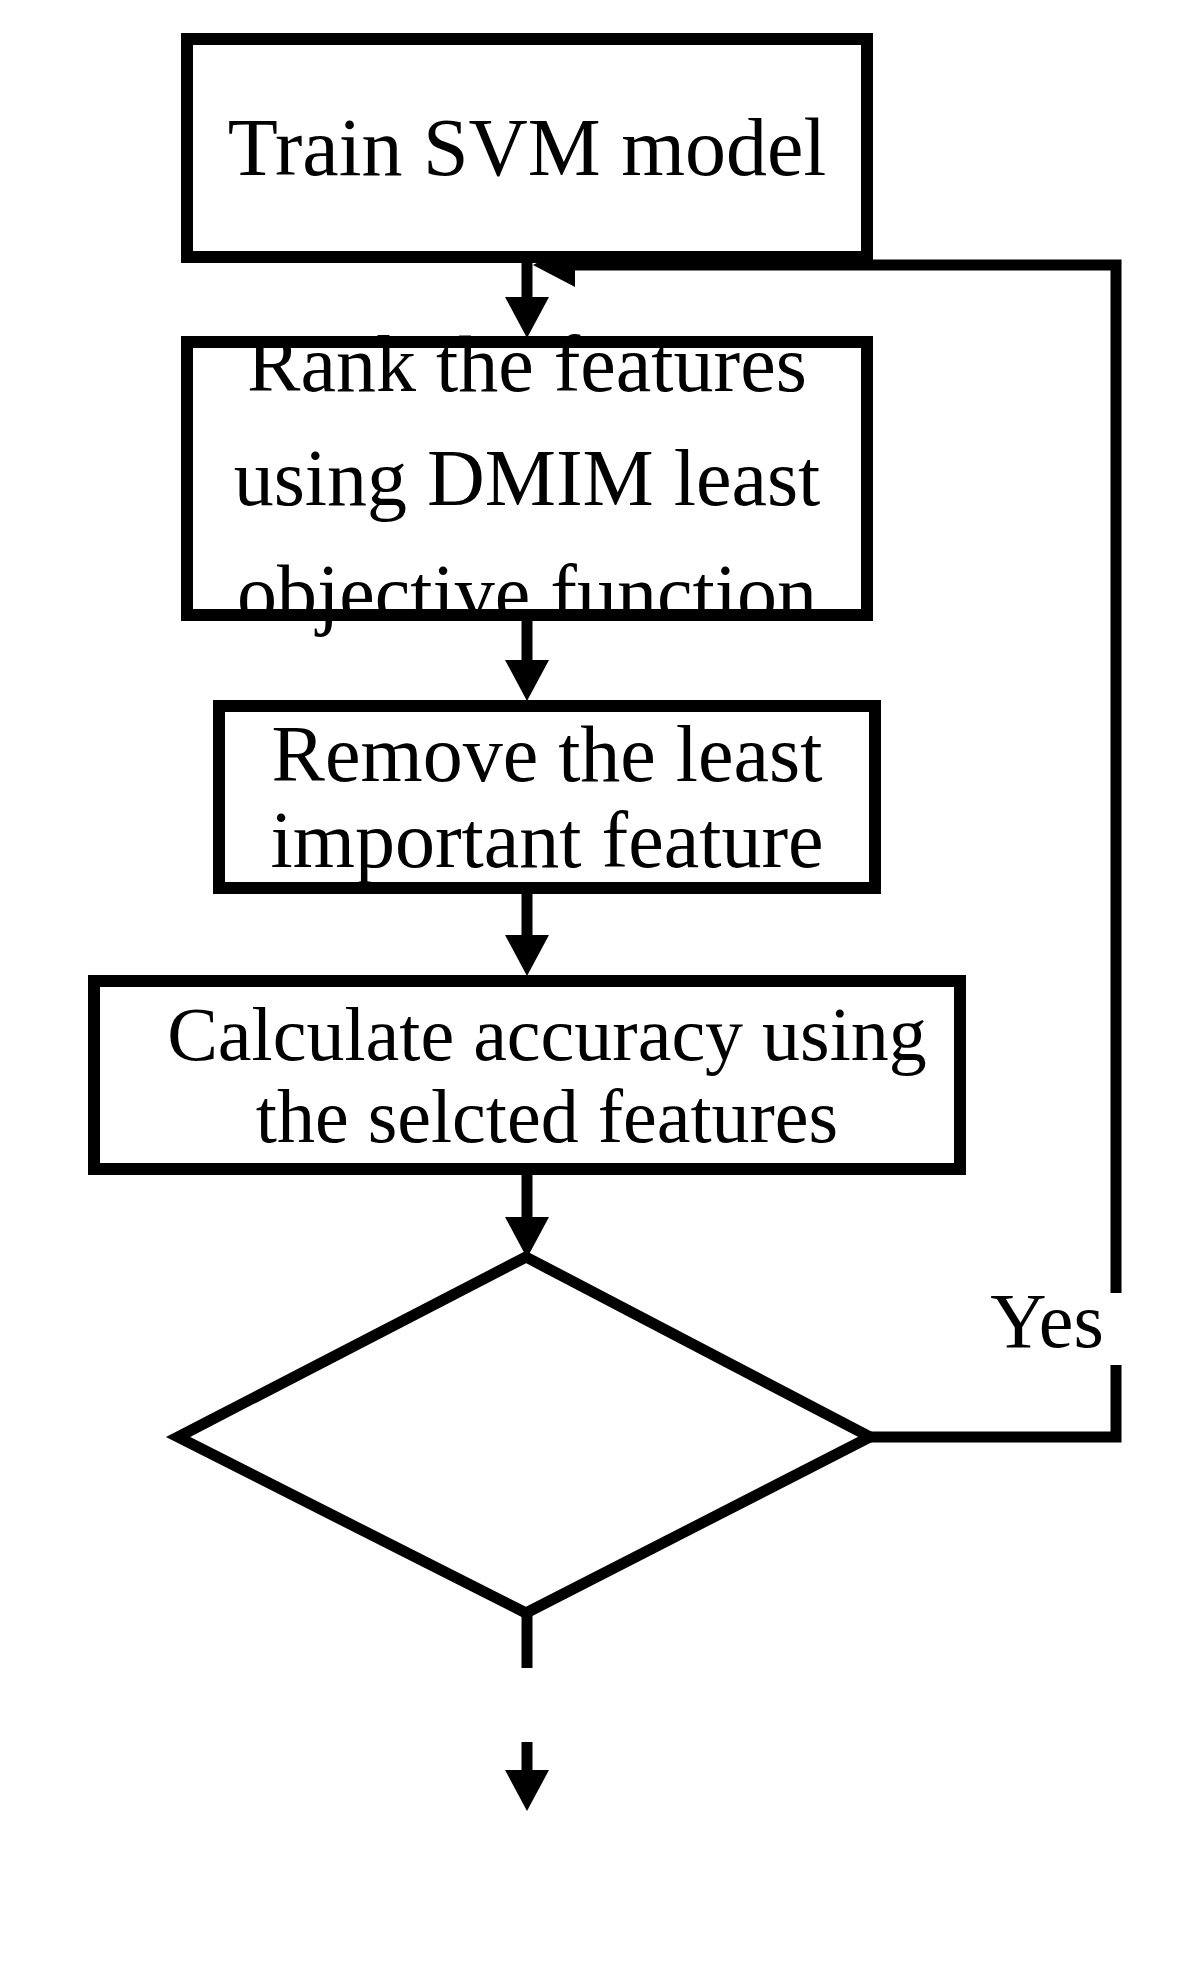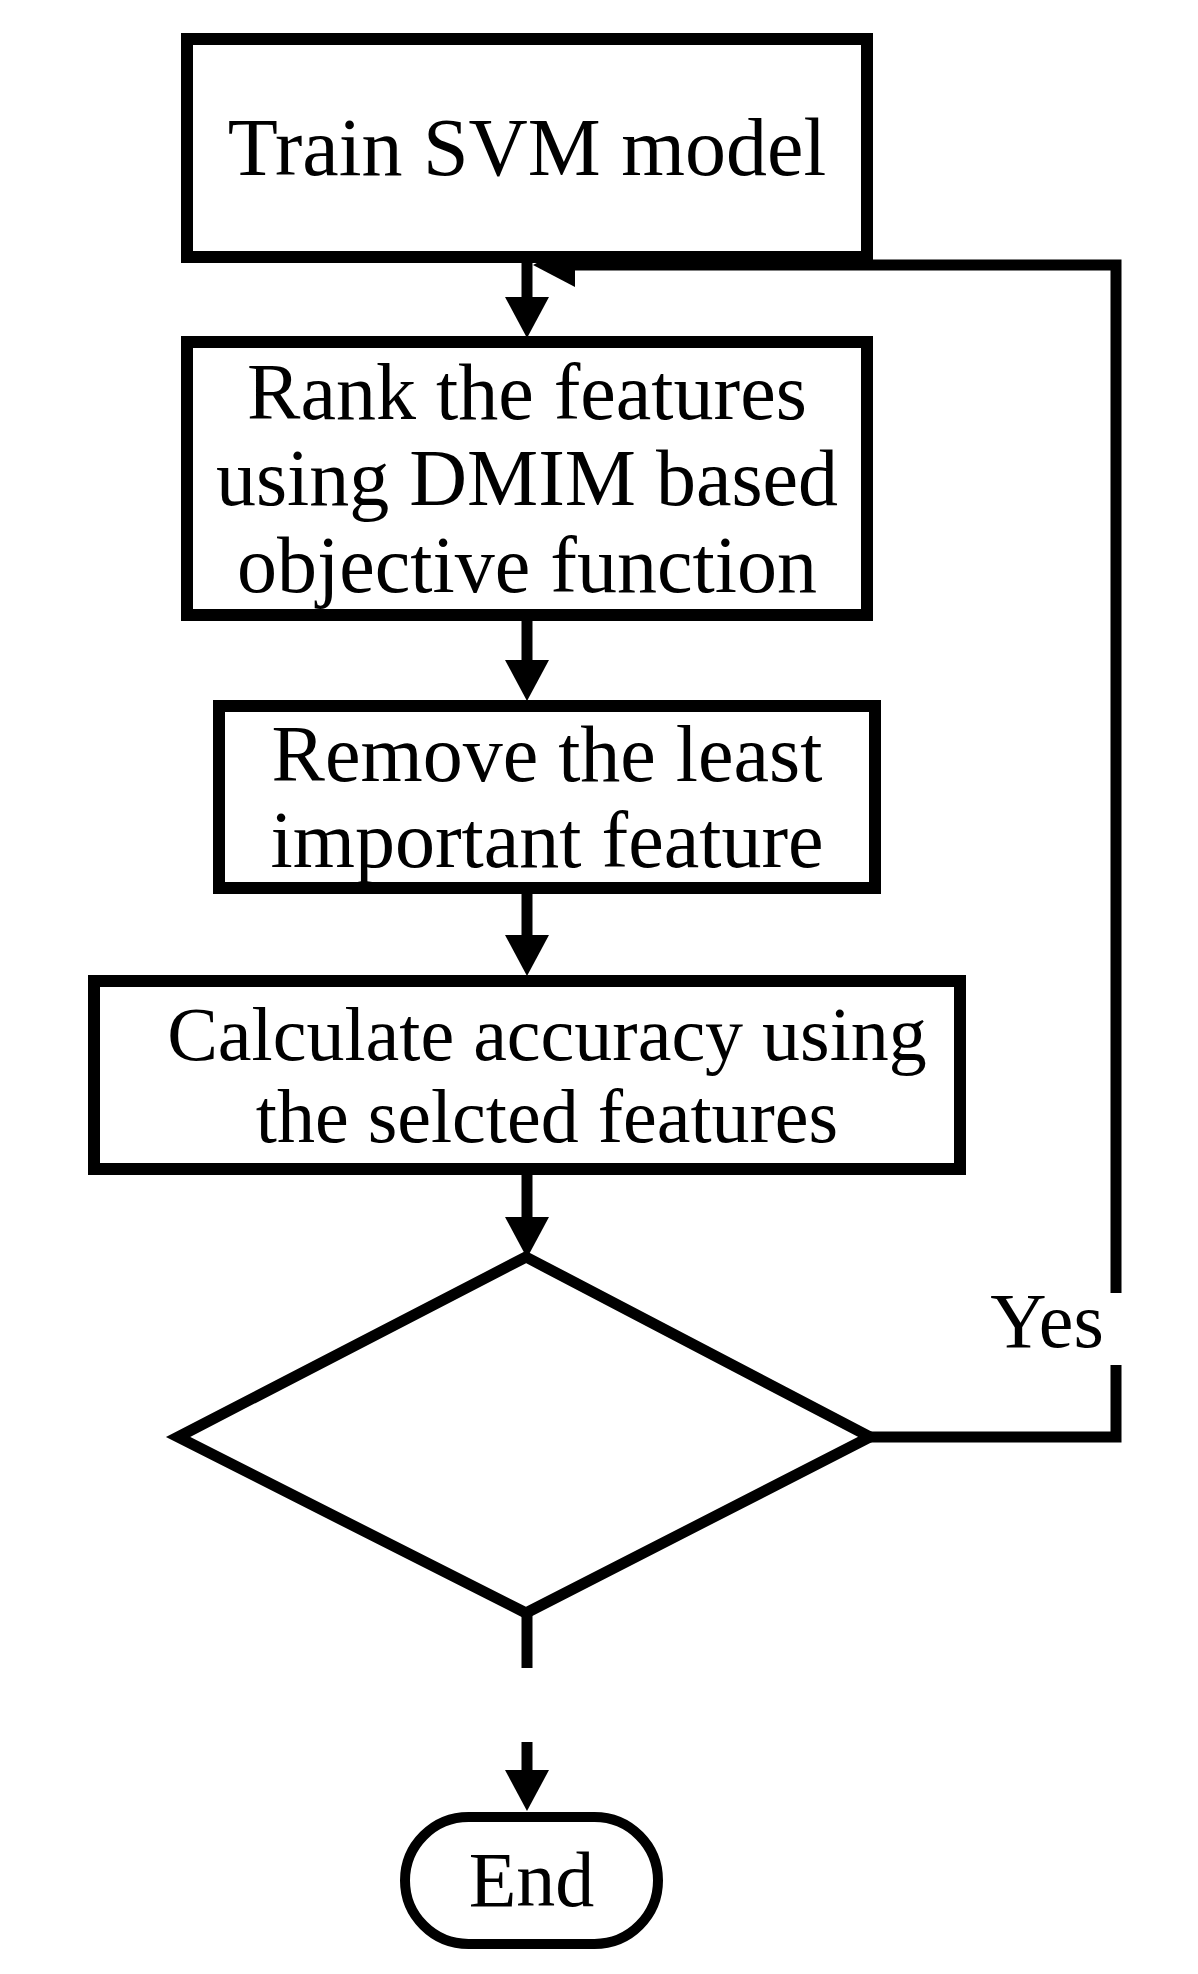--- a/index.html
+++ b/index.html
@@ -24,21 +24,21 @@
     display: flex;
     flex-direction: column;
     align-items: center;
     justify-content: center;
     text-align: center;
     line-height: 1.08;
   }
   .node .ln { display: block; white-space: nowrap; }
 
   .node.train     { left: 181px; top:  33px; width: 692px; height: 230px; font-size: 82px; }
-  .node.rank      { left: 181px; top: 336px; width: 692px; height: 285px; font-size: 80px; }
+  .node.rank      { left: 181px; top: 336px; width: 692px; height: 285px; font-size: 80px; gap: 28px; }
   .node.remove    { left: 192px; top: 700px; width: 668px; height: 194px; font-size: 80px; margin-left: 21px; }
   .node.calculate { left:  88px; top: 975px; width: 878px; height: 200px; font-size: 76px; padding-left: 40px; }
 
   .decision-label {
     position: absolute;
     left: 225px; top: 1340px; width: 600px;
     text-align: center;
     font-size: 78px;
     line-height: 1.12;
   }
@@ -88,34 +88,31 @@
     <path d="M527 1742 L527 1771" stroke="#000000" stroke-width="11" fill="none"></path>
     <polygon points="527,1811 505,1770 549,1770" fill="#000000"></polygon>
   </svg>
 
   <div class="node train">
     <span class="ln">Train SVM model</span>
   </div>
 
   <div class="node rank">
     <span class="ln">Rank the features</span>
-    <span class="ln">using DMIM based</span>
+    <span class="ln">using DMIM least</span>
     <span class="ln">objective function</span>
   </div>
 
   <div class="node remove">
     <span class="ln">Remove the least</span>
     <span class="ln">important feature</span>
   </div>
 
   <div class="node calculate">
     <span class="ln">Calculate accuracy using</span>
     <span class="ln">the selcted features</span>
   </div>
 
 
   <div class="edge-label yes">Yes</div>
 
-  <div class="node end">
-    <span class="ln">End</span>
-  </div>
 
 </div>
 
 </body></html>

